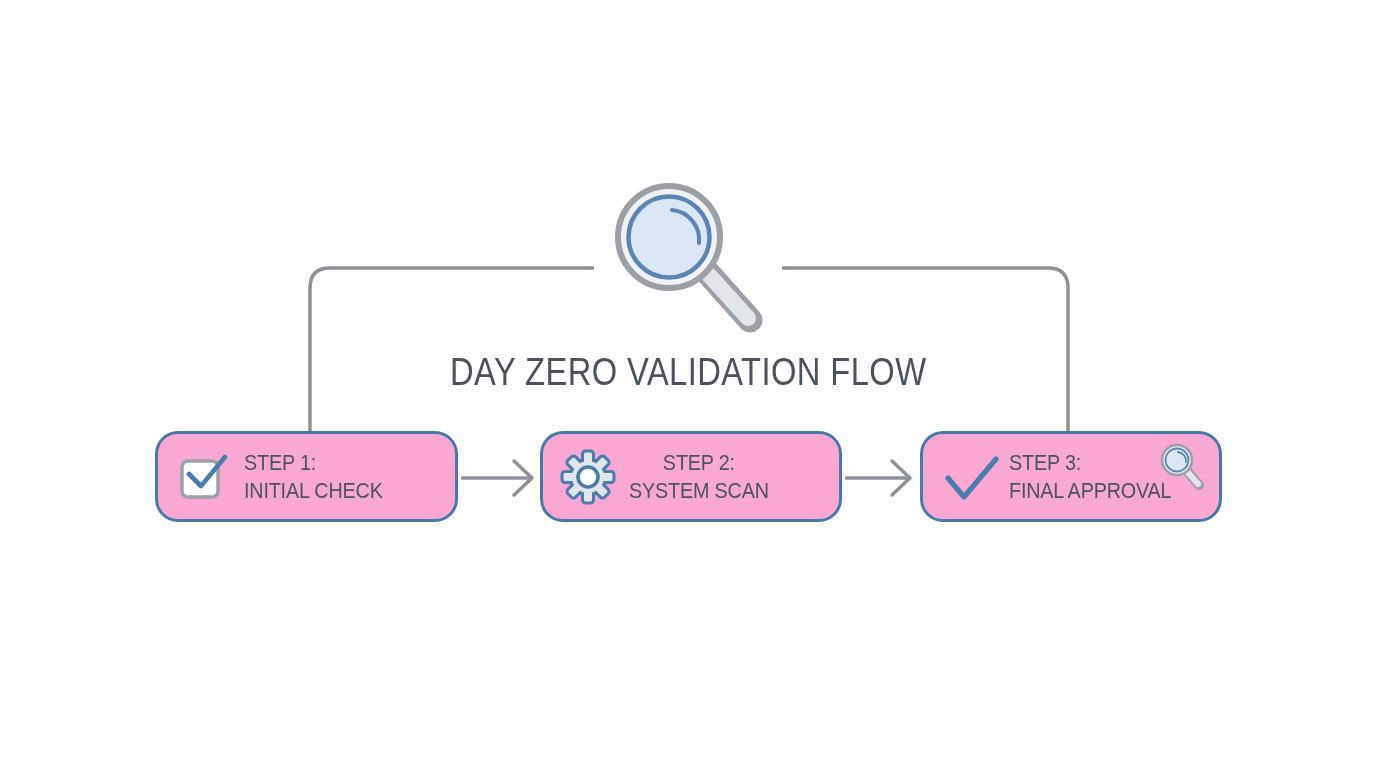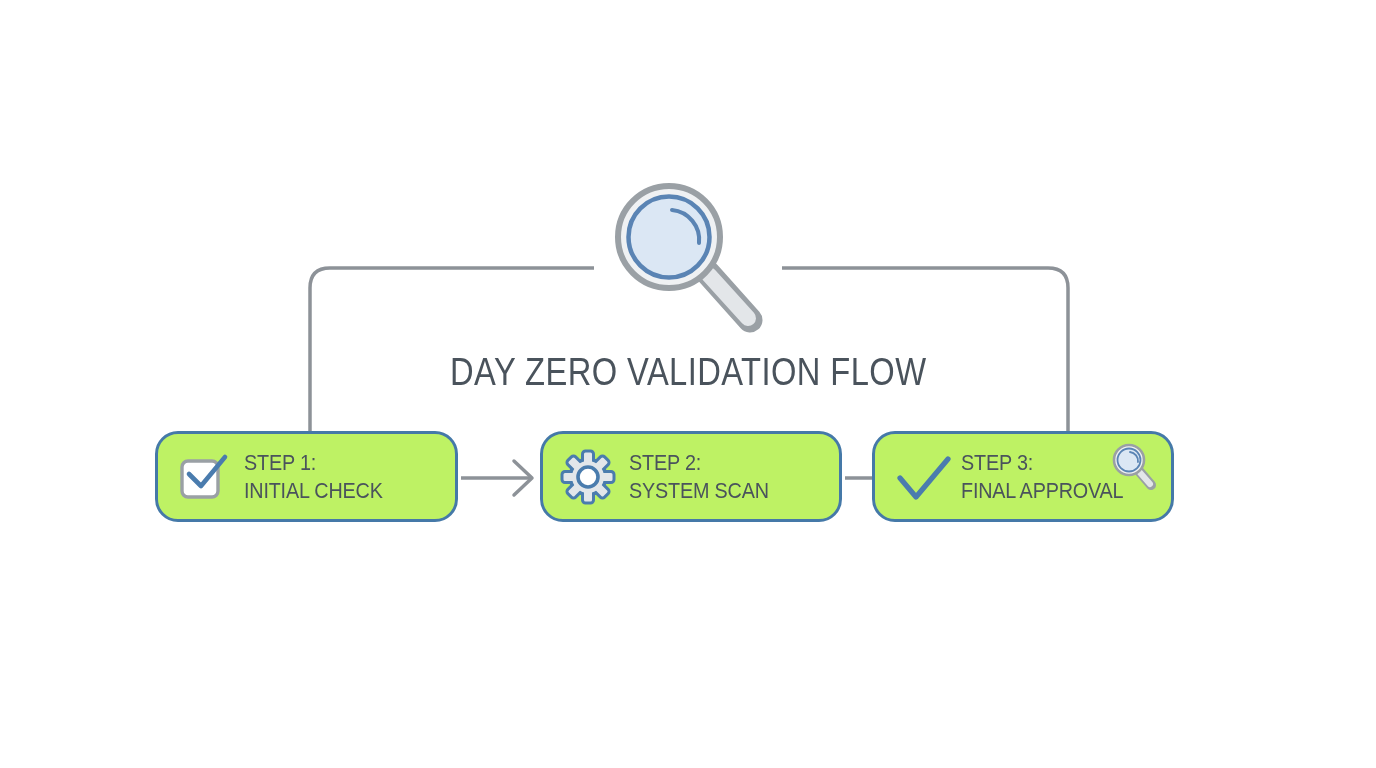--- a/index.html
+++ b/index.html
@@ -32,31 +32,31 @@
     letter-spacing: 0.5px;
     transform: scaleX(0.86);
     transform-origin: 690px center;
     white-space: nowrap;
   }
   .step-box {
     position: absolute;
     top: 431px;
     height: 91px;
     box-sizing: border-box;
-    background: #bef264;
+    background: #f9a8d4;
     border: 3.5px solid #4579a8;
     border-radius: 23px;
     display: flex;
     align-items: center;
     padding-left: 13px;
     gap: 9px;
   }
   .step-box.b1 { left: 155px; width: 303px; }
-  .step-box.b2 { left: 540px; width: 302px; }
-  .step-box.b3 { left: 872px; width: 302px; }
+  .step-box.b2 { left: 540px; width: 302px; text-align: center; }
+  .step-box.b3 { left: 920px; width: 302px; }
   .step-icon {
     flex-shrink: 0;
   }
   .step-text {
     font-size: 21.5px;
     line-height: 28px;
     color: #4a535c;
     letter-spacing: -0.2px;
     transform: scaleX(0.92);
     transform-origin: left center;

